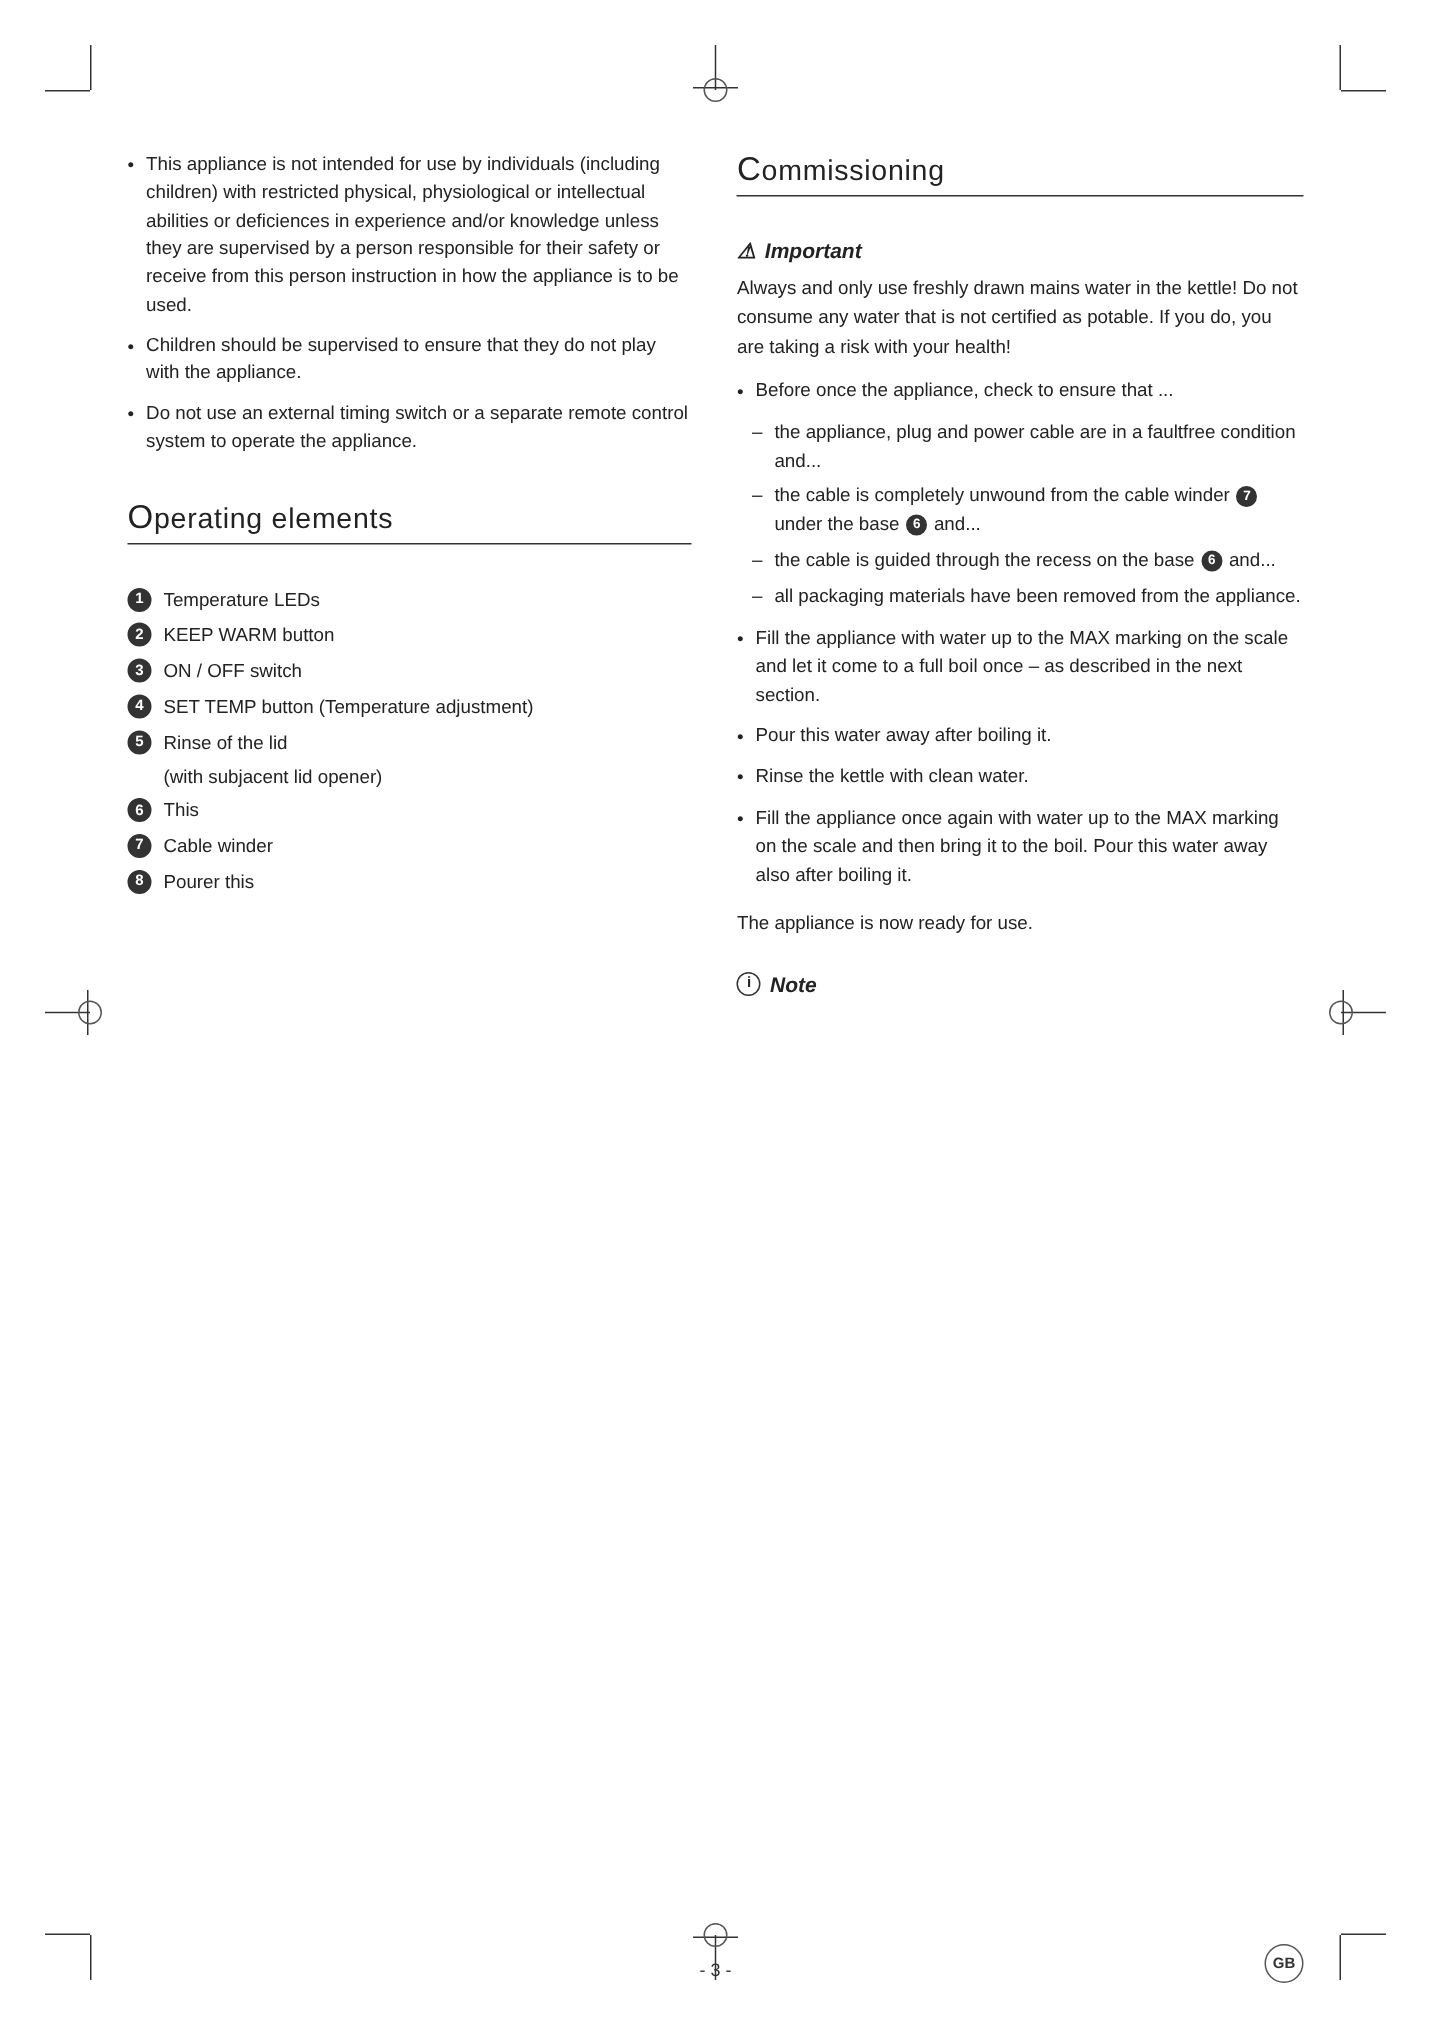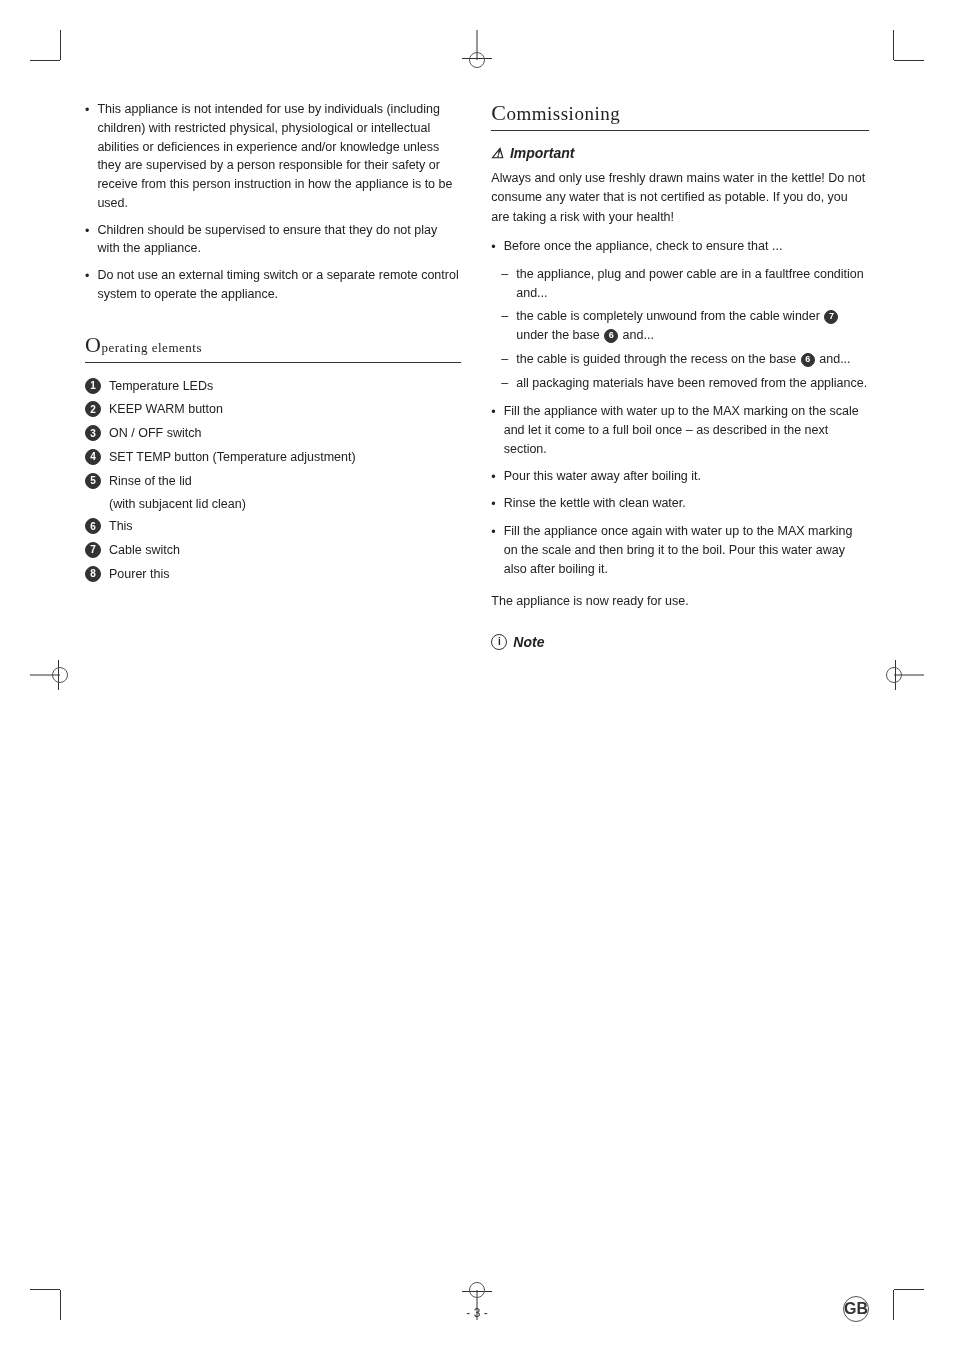--- a/index.html
+++ b/index.html
@@ -101,24 +101,24 @@
     .bullet-dot {
       margin-right: 8px;
       flex-shrink: 0;
       margin-top: 1px;
     }
 
     
     .section-title {
       font-size: 19px;
       font-weight: normal;
-      font-family: Liberation Serif, serif;
+      font-family: Liberation Sans, sans-serif;
       border-bottom: 1px solid #333;
       padding-bottom: 4px;
-      margin-bottom: 14px;
+      margin-bottom: 28px;
       letter-spacing: 0.5px;
     }
 
     .section-title .first-letter {
       font-size: 22px;
     }
 
     
     .numbered-item {
       display: flex;
@@ -236,21 +236,21 @@
       position: absolute;
       bottom: 28px;
       right: 85px;
       border: 1px solid #555;
       border-radius: 50%;
       width: 26px;
       height: 26px;
       display: flex;
       align-items: center;
       justify-content: center;
-      font-size: 16px;
+      font-size: 10px;
       font-weight: bold;
       color: #333;
     }
 
     
     .inline-circle {
       display: inline-flex;
       align-items: center;
       justify-content: center;
       width: 14px;
@@ -313,21 +313,21 @@
             <span>Children should be supervised to ensure that they do not play with the appliance.</span>
           </div>
           <div class="bullet-item">
             <span class="bullet-dot">•</span>
             <span>Do not use an external timing switch or a separate remote control system to operate the appliance.</span>
           </div>
         </div>
 
         <div>
           <h2 class="section-title">
-            <span class="first-letter">O</span><span style="font-size:13px;">perating elements</span>
+            <span class="first-letter">O</span><span style="font-size:19px;">perating elements</span>
           </h2>
 
           <div class="numbered-item">
             <span class="num-circle filled">1</span>
             <span>Temperature LEDs</span>
           </div>
 
           <div class="numbered-item">
             <span class="num-circle filled">2</span>
             <span>KEEP WARM button</span>
@@ -340,30 +340,30 @@
 
           <div class="numbered-item">
             <span class="num-circle filled">4</span>
             <span>SET TEMP button (Temperature adjustment)</span>
           </div>
 
           <div class="numbered-item">
             <span class="num-circle filled">5</span>
             <span>Rinse of the lid</span>
           </div>
-          <div class="indent-line">(with subjacent lid clean)</div>
+          <div class="indent-line">(with subjacent lid opener)</div>
 
           <div class="numbered-item">
             <span class="num-circle filled">6</span>
             <span>This</span>
           </div>
 
           <div class="numbered-item">
             <span class="num-circle filled">7</span>
-            <span>Cable switch</span>
+            <span>Cable winder</span>
           </div>
 
           <div class="numbered-item">
             <span class="num-circle filled">8</span>
             <span>Pourer this</span>
           </div>
         </div>
 
       </div>
 

